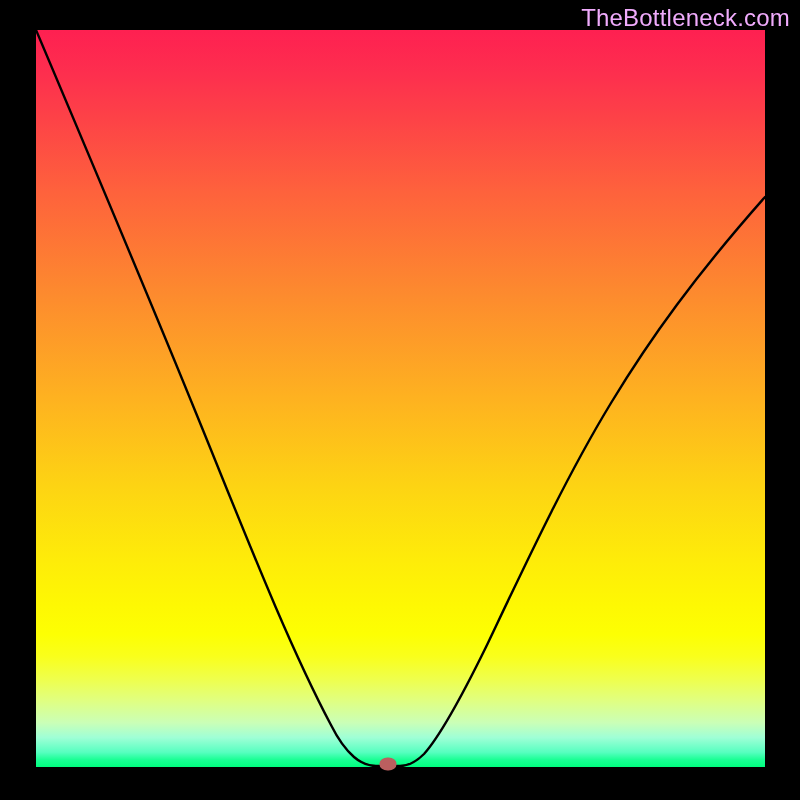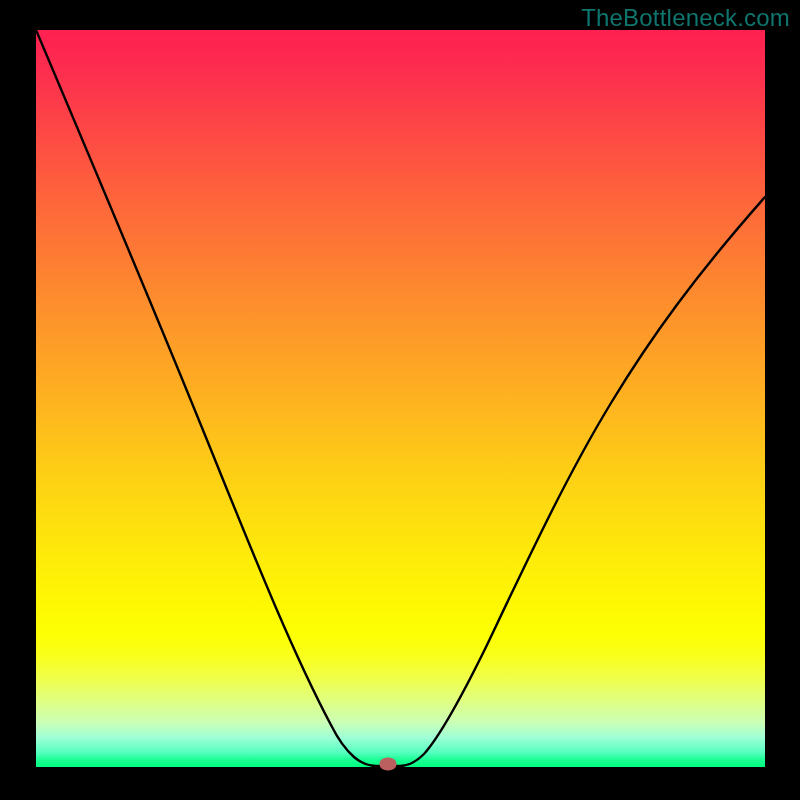--- a/index.html
+++ b/index.html
@@ -14,21 +14,21 @@
   .frame {
     position: relative;
     width: 800px;
     height: 800px;
     background: #000;
   }
   .watermark {
     position: absolute;
     top: 4px;
     right: 10px;
-    color: #0f766e;
+    color: #f0abfc;
     font-size: 24px;
     font-weight: 500;
     letter-spacing: 0.2px;
     z-index: 30;
     user-select: none;
   }
   .plot-area {
     position: absolute;
     left: 36px;
     top: 30px;

